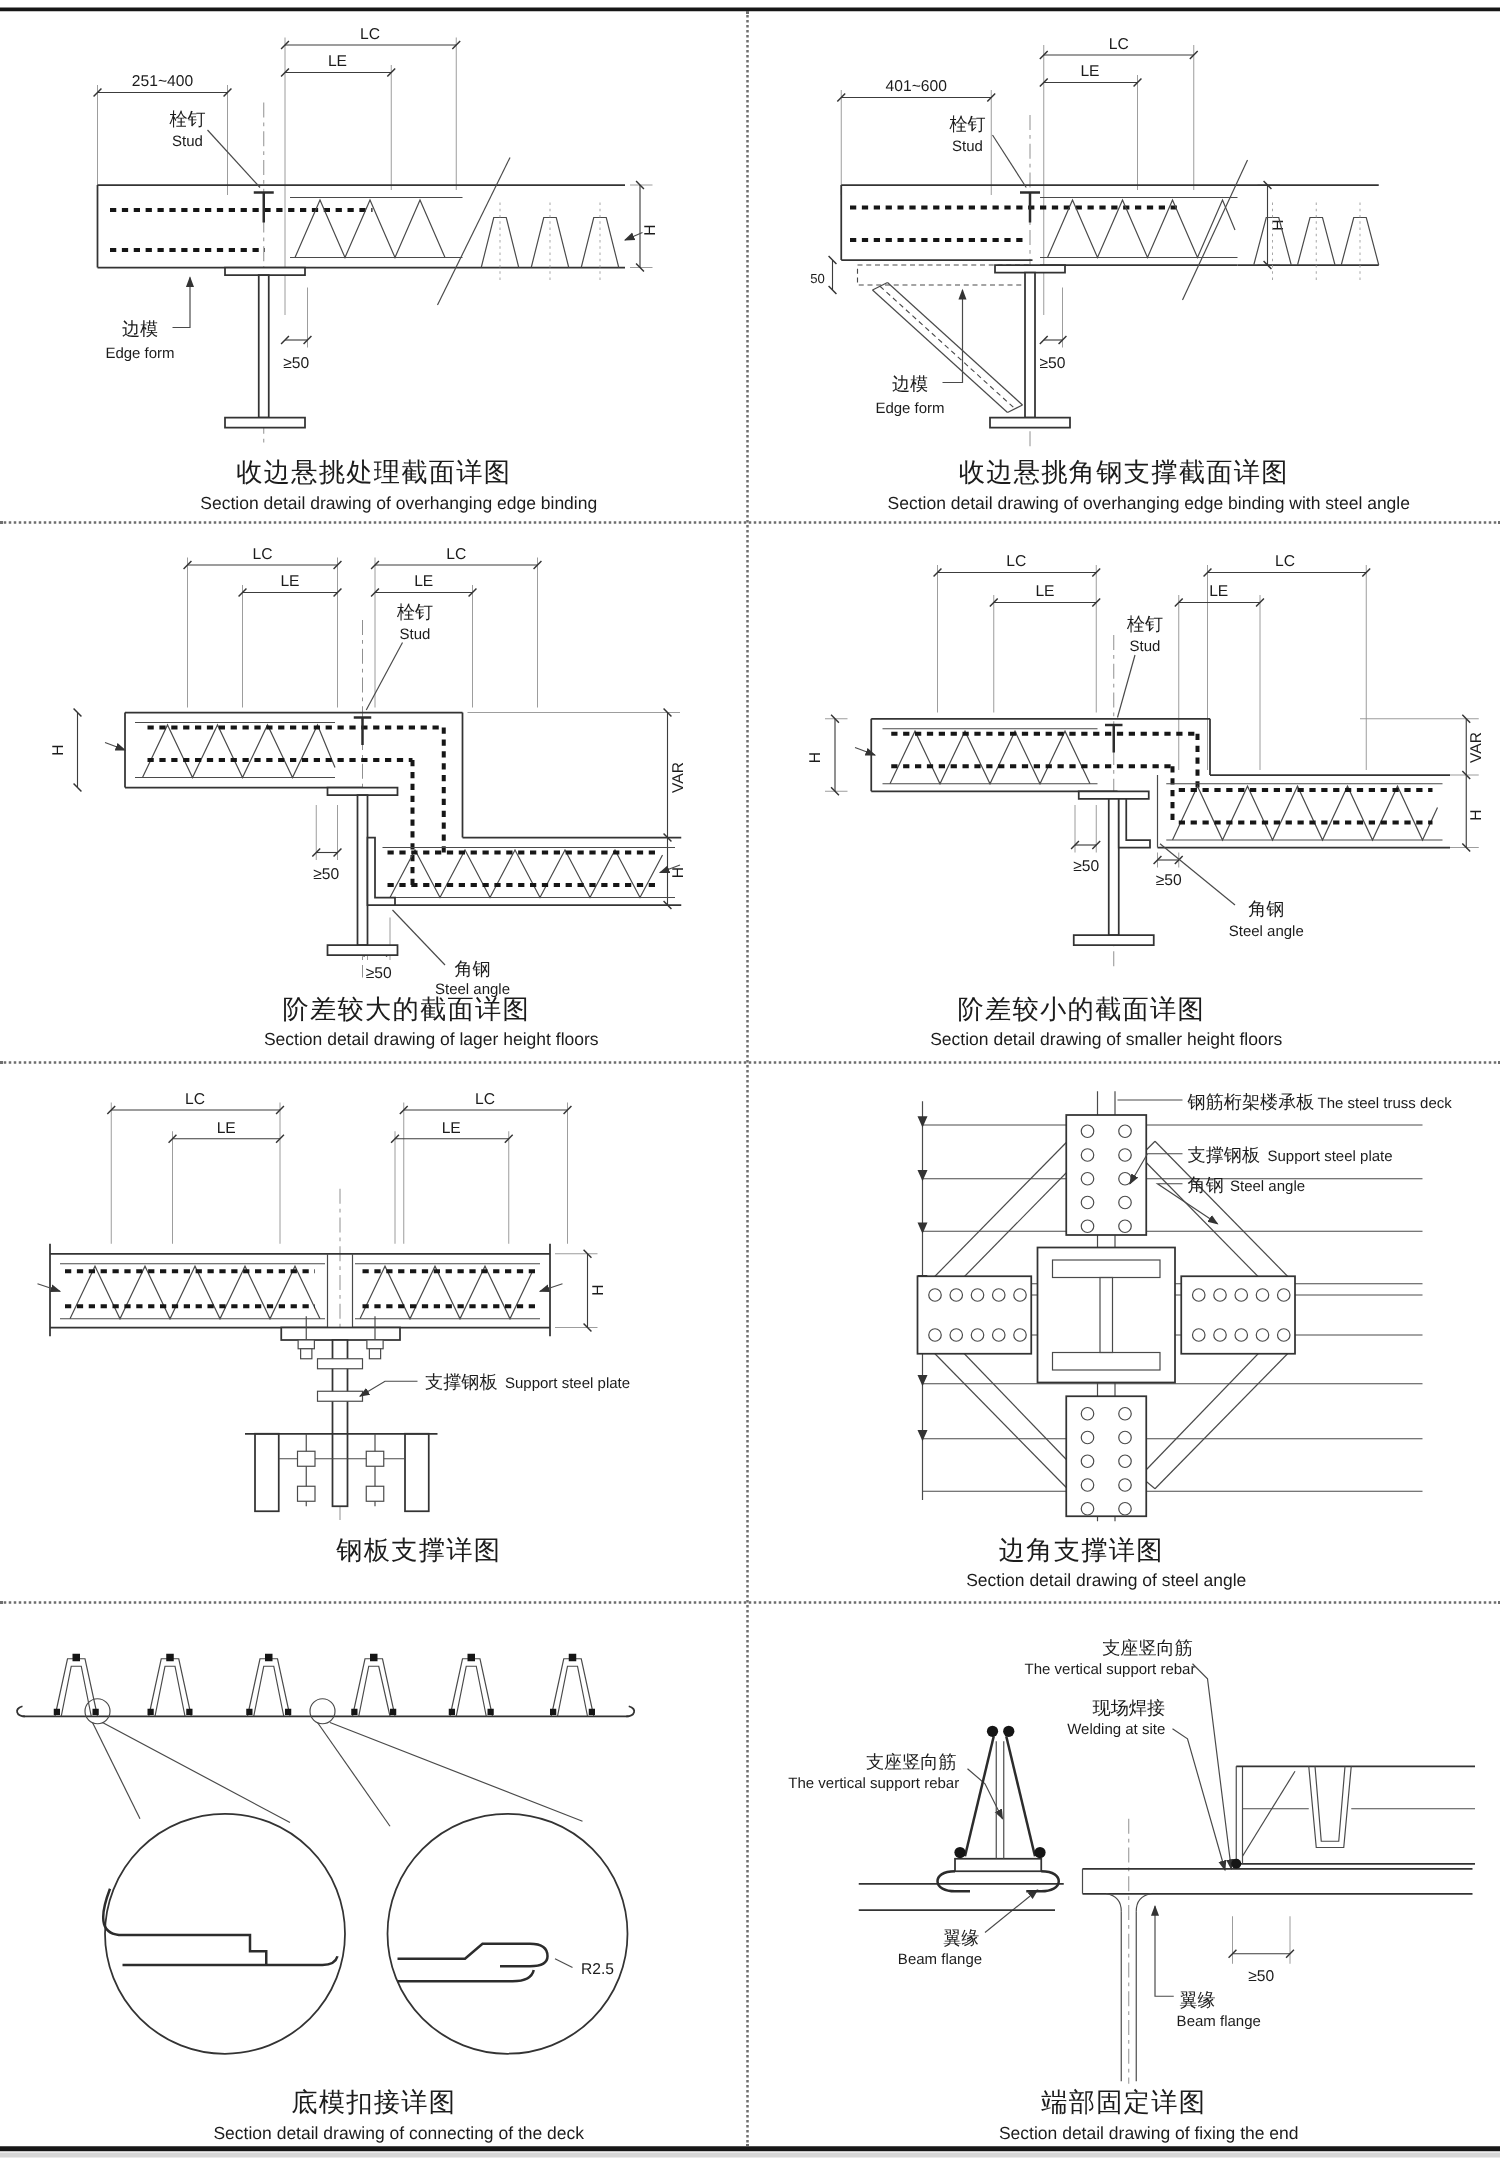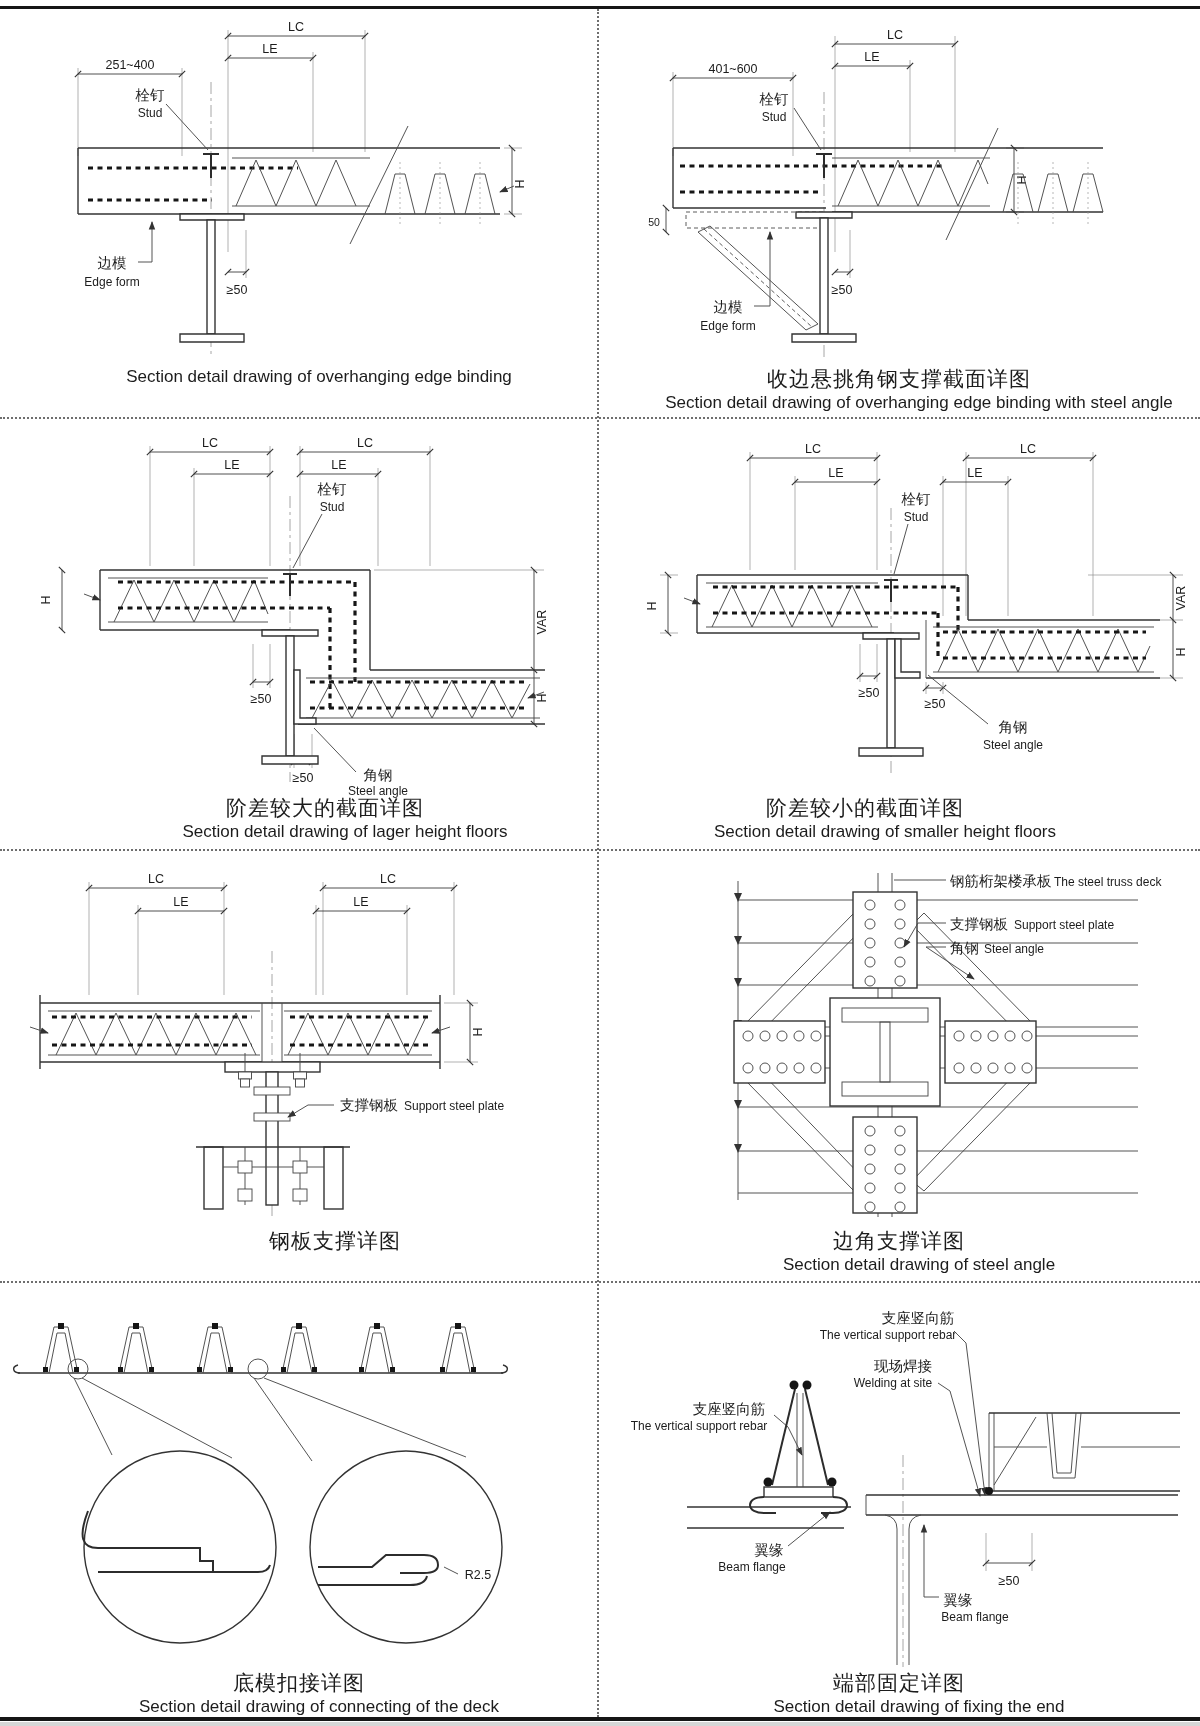--- a/index.html
+++ b/index.html
@@ -22,21 +22,21 @@
   .med{stroke:#333;stroke-width:1.4;fill:none;}
   .w2{stroke:#2c2c2c;stroke-width:2;fill:none;}
   .wf{fill:#fff;}
   .rebar{stroke:#161616;stroke-width:3.2;stroke-dasharray:5 4.5;fill:none;}
   .cl{stroke:#909090;stroke-width:.8;stroke-dasharray:12 4 3 4;fill:none;}
   .ribcl{stroke:#9a9a9a;stroke-width:.7;stroke-dasharray:2 3;fill:none;}
   .dash{stroke:#4a4a4a;stroke-width:.9;stroke-dasharray:4 3;fill:none;}
   .dot{fill:#151515;stroke:none;}
   .cap{position:absolute;text-align:center;}
   .cap-cn{font-size:21px;line-height:26px;letter-spacing:1px;}
-  .cap-en{font-size:17px;line-height:21px;margin-left:40px;}
+  .cap-en{font-size:14px;line-height:21px;margin-left:40px;}
 </style>
 </head>
 <body>
 
 <svg width="0" height="0" class="abs">
   <defs>
     <marker id="tk" markerWidth="10" markerHeight="10" refX="0" refY="0" viewBox="-5 -5 10 10" orient="auto">
       <path d="M-3.5,3.5 L3.5,-3.5" stroke="#333" stroke-width="1.3"></path>
     </marker>
     <marker id="arr" markerWidth="11" markerHeight="9" refX="8" refY="0" viewBox="0 -4.5 11 9" orient="auto">
@@ -645,38 +645,39 @@
     <line class="ext" x1="388" y1="248" x2="388" y2="286"></line>
     <line class="ext" x1="434" y1="248" x2="434" y2="286"></line>
     <line class="dim" x1="388" y1="278" x2="434" y2="278" marker-start="url(#tk)" marker-end="url(#tk)"></line>
     <text class="t-dim" x="411" y="300" text-anchor="middle">≥50</text>
   </g>
   <text class="t-cn" x="360" y="320" text-anchor="middle">翼缘</text>
   <text class="t-en" x="377" y="336" text-anchor="middle">Beam flange</text>
 </svg>
 
 <div class="cap" style="left:0;top:366px;width:598px;">
+  <div class="cap-cn">收边悬挑处理截面详图</div>
   <div class="cap-en">Section detail drawing of overhanging edge binding</div>
 </div>
 <div class="cap" style="left:598px;top:366px;width:602px;">
   <div class="cap-cn">收边悬挑角钢支撑截面详图</div>
   <div class="cap-en">Section detail drawing of overhanging edge binding with steel angle</div>
 </div>
 <div class="cap" style="left:0;top:795px;width:598px;padding-left:26px;">
   <div class="cap-cn">阶差较大的截面详图</div>
   <div class="cap-en">Section detail drawing of lager height floors</div>
 </div>
 <div class="cap" style="left:564px;top:795px;width:602px;">
   <div class="cap-cn">阶差较小的截面详图</div>
   <div class="cap-en">Section detail drawing of smaller height floors</div>
 </div>
 <div class="cap" style="left:0;top:1228px;width:598px;padding-left:36px;">
   <div class="cap-cn">钢板支撑详图</div>
 </div>
-<div class="cap" style="left:598px;top:1228px;width:602px;">
+<div class="cap" style="left:564px;top:1228px;width:602px;">
   <div class="cap-cn">边角支撑详图</div>
   <div class="cap-en">Section detail drawing of steel angle</div>
 </div>
 <div class="cap" style="left:0;top:1670px;width:598px;">
   <div class="cap-cn">底模扣接详图</div>
   <div class="cap-en">Section detail drawing of connecting of the deck</div>
 </div>
 <div class="cap" style="left:598px;top:1670px;width:602px;">
   <div class="cap-cn">端部固定详图</div>
   <div class="cap-en">Section detail drawing of fixing the end</div>

